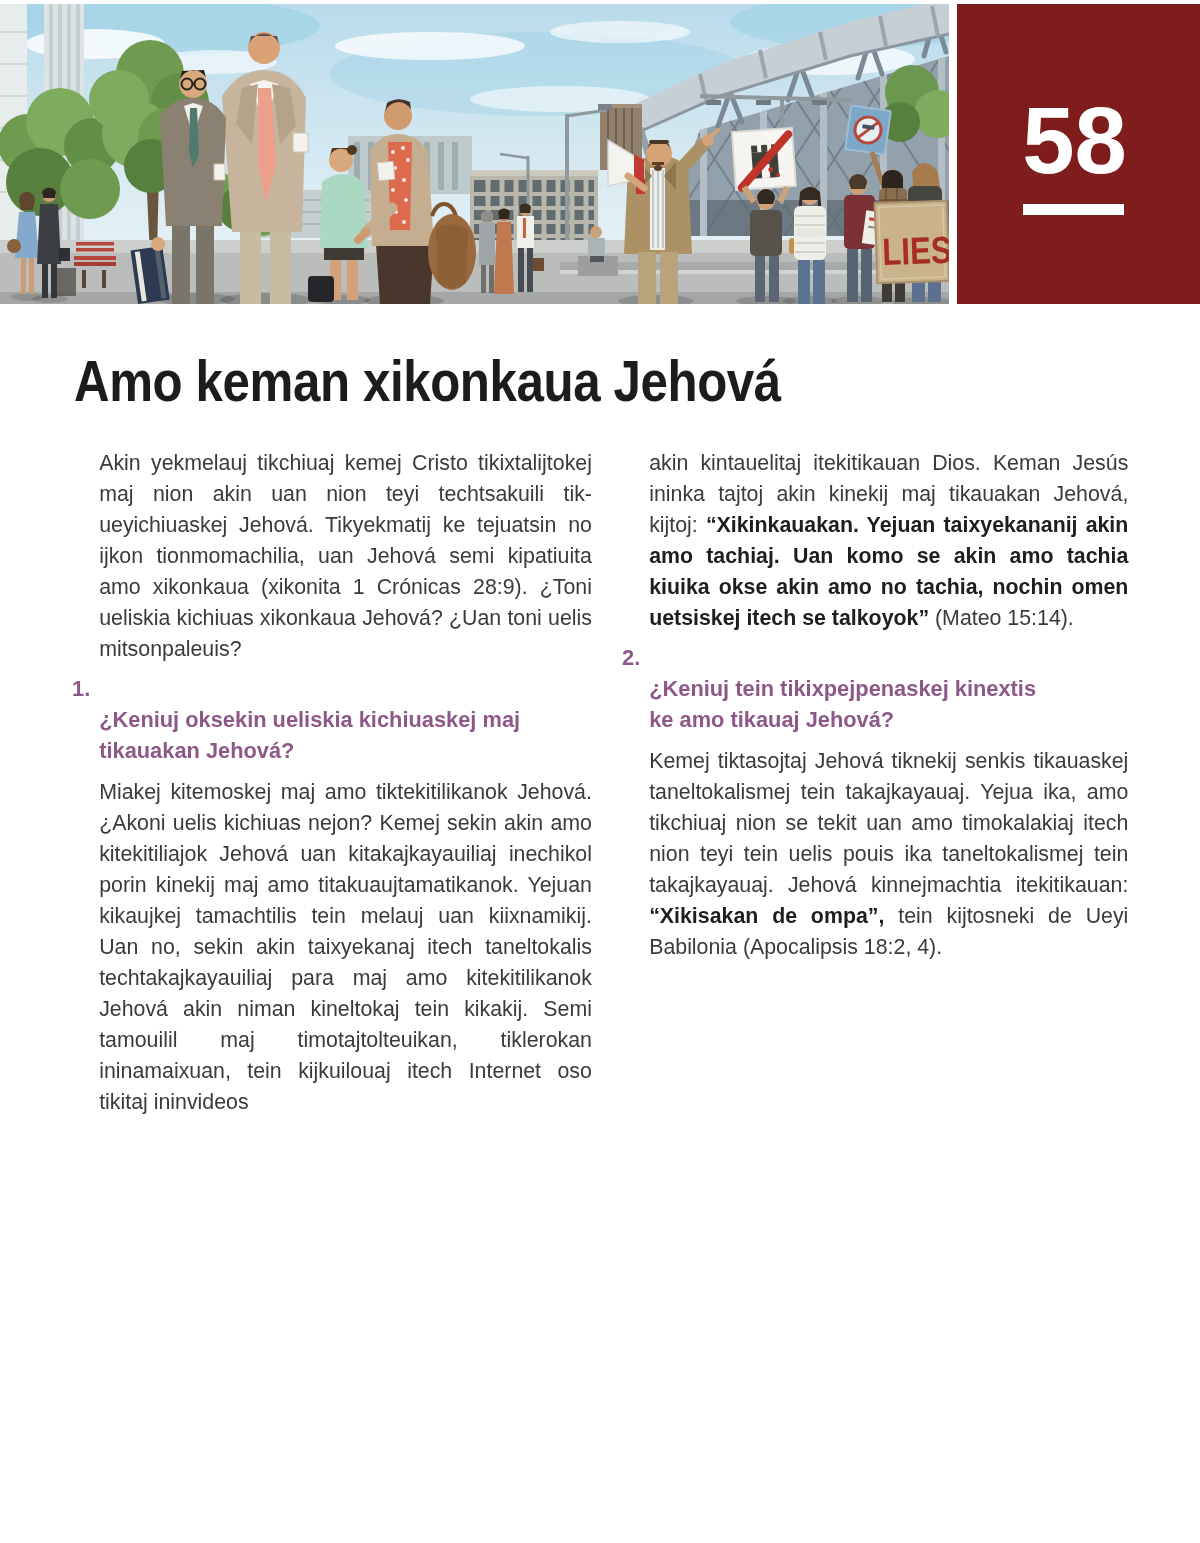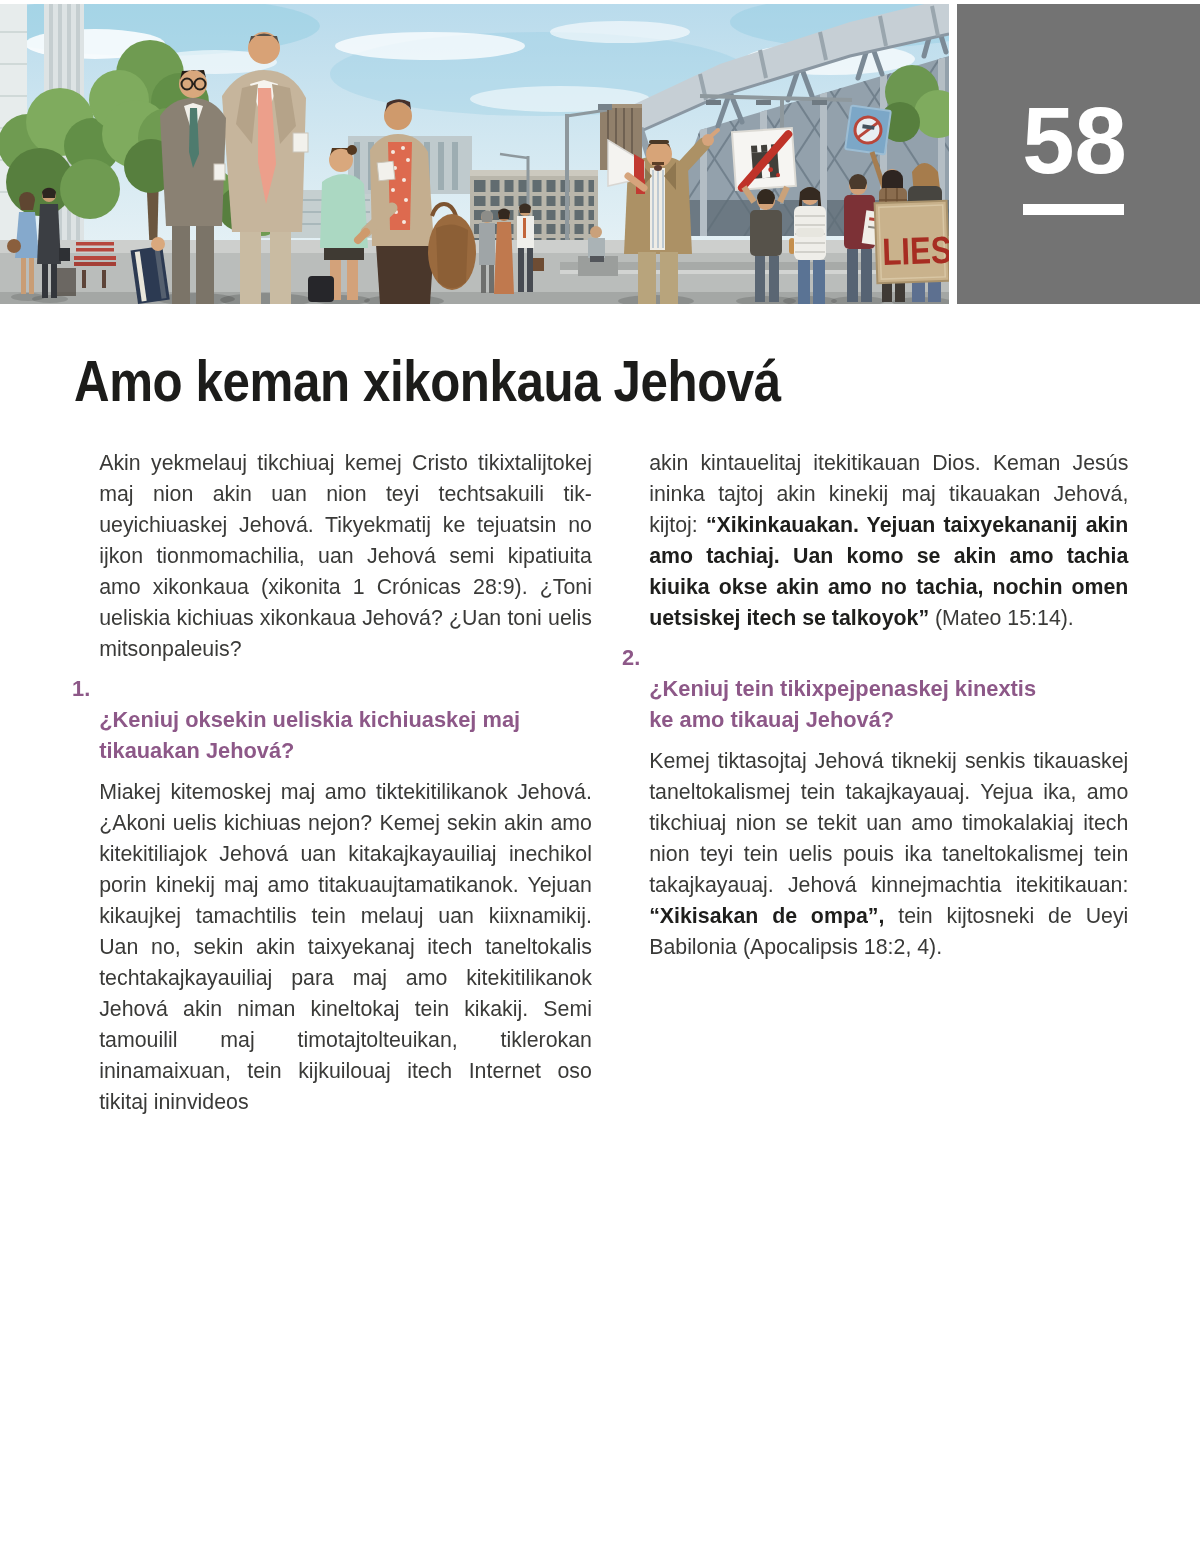--- a/index.html
+++ b/index.html
@@ -7,21 +7,21 @@
     position:relative; width:1200px; height:1543px; background:#ffffff;
     font-family:"Liberation Sans", sans-serif; overflow:hidden;
   }
   
   .photo {
     position:absolute; left:0; top:4px; width:949px; height:300px; overflow:hidden;
   }
   .photo svg { display:block; }
   .badge {
     position:absolute; left:957px; top:4px; width:243px; height:300px;
-    background:#737373;
+    background:#7f1d1d;
   }
   .badge-num {
     position:absolute; top:90px; left:0; right:8px; text-align:center;
     font-size:94px; line-height:1; font-weight:bold; color:#ffffff;
   }
   .badge-bar {
     position:absolute; top:200px; left:66px; width:101px; height:11px; background:#ffffff;
   }
   
   .title {

